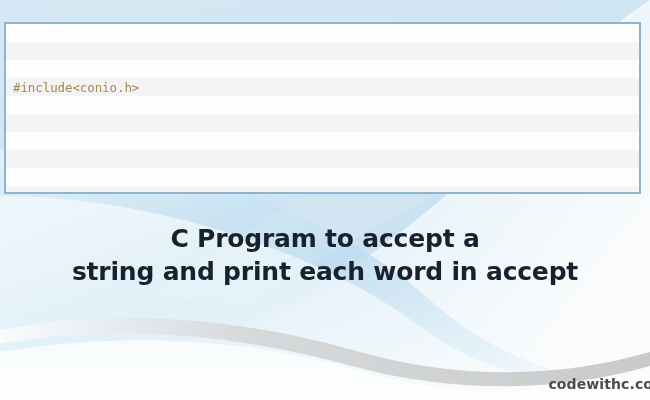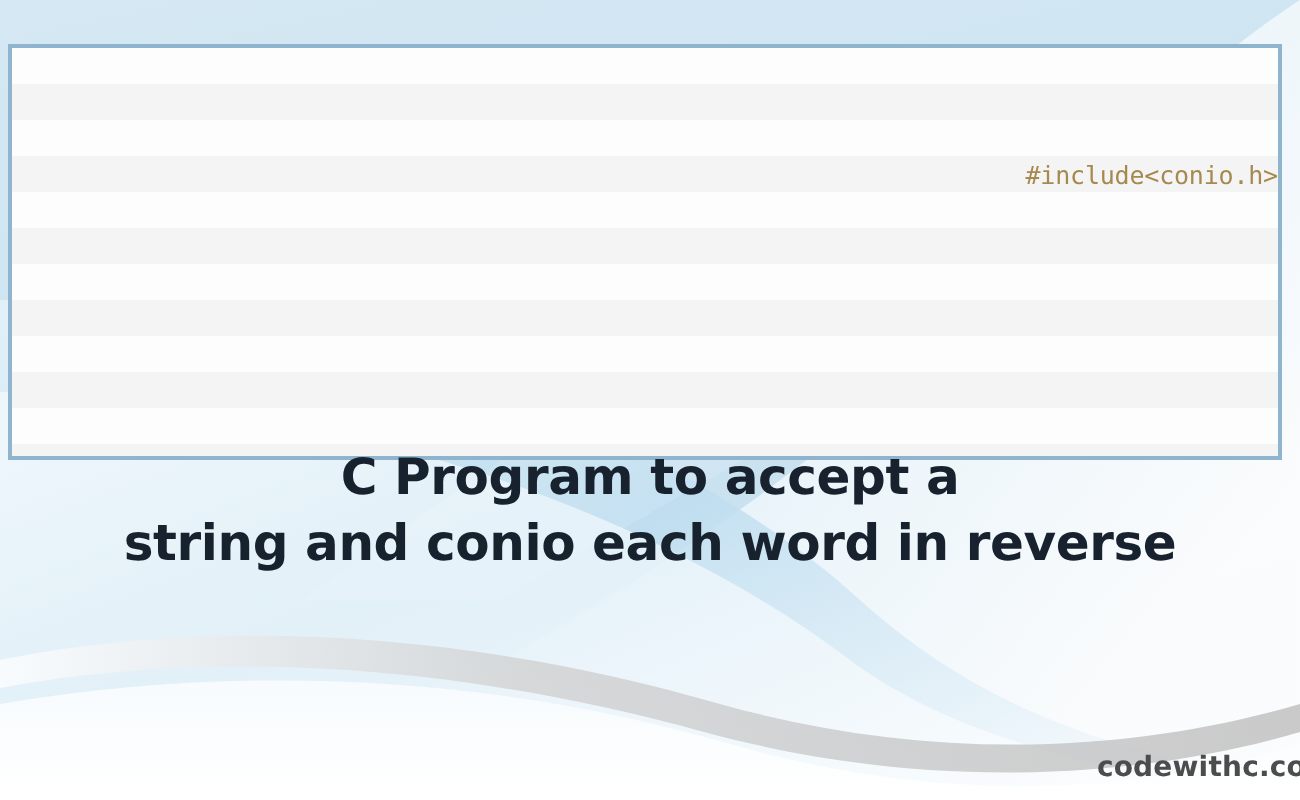--- a/index.html
+++ b/index.html
@@ -29,26 +29,25 @@
     height: 400px;
     pointer-events: none;
   }
 
   
   #code-box {
     position: absolute;
     left: 4px;
     top: 22px;
     width: 637px;
-    height: 208px;
+    height: 172px;
     border: 2px solid #8fb4ce;
     background: #fdfdfd;
     overflow: hidden;
     box-sizing: border-box;
-    text-align: right;
   }
   .stripes {
     position: absolute;
     inset: 0;
     background: repeating-linear-gradient(
       to bottom,
       #fdfdfd 0px, #fdfdfd 18px,
       #f4f4f5 18px, #f4f4f5 36px
     );
   }
@@ -169,18 +168,18 @@
 
       
 
       
 
     </div>
   </div>
 
   <div id="title-block">
     <span class="title-line">C Program to accept a</span>
-    <span class="title-line">string and conio each word in reverse</span>
+    <span class="title-line">string and print each word in accept</span>
   </div>
 
   <div id="watermark">codewithc.co</div>
 
 </div>
 
 </body></html>

